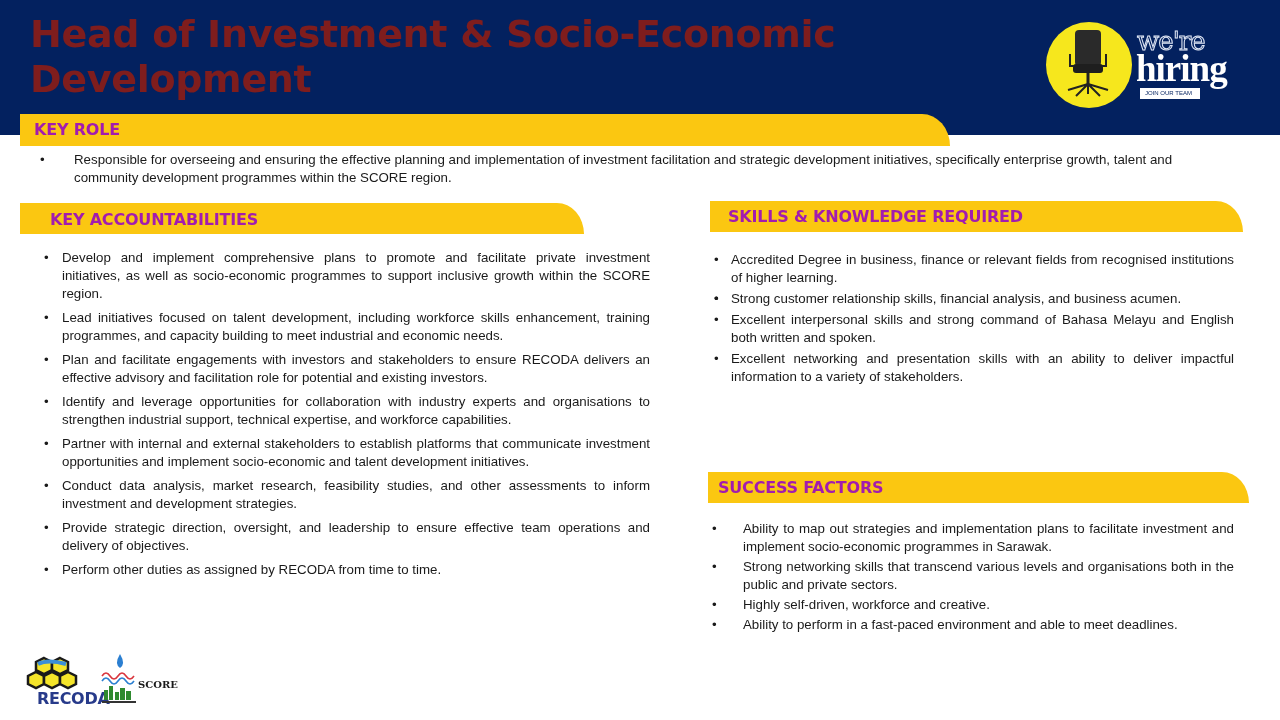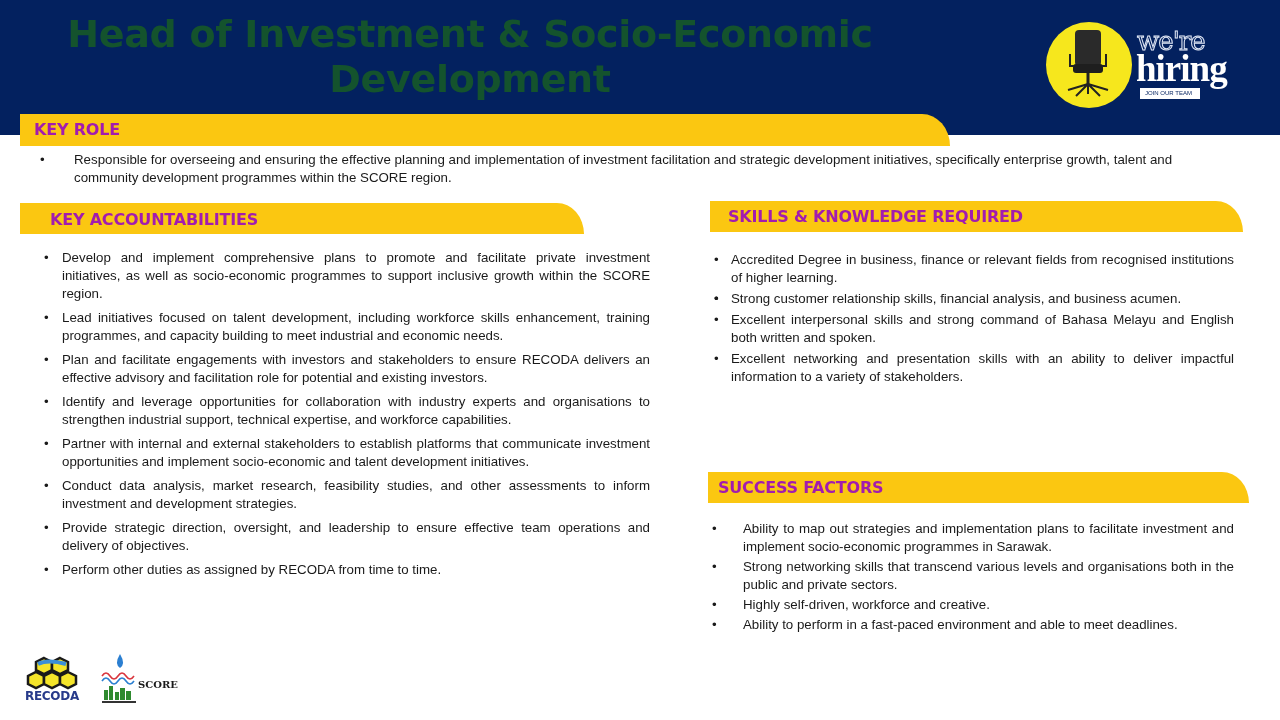--- a/index.html
+++ b/index.html
@@ -1,21 +1,21 @@
 <!DOCTYPE html>
 <html><head>
 <meta charset="utf-8">
 <style>
   * { box-sizing: border-box; margin: 0; padding: 0; }
   html, body { width: 1280px; height: 720px; overflow: hidden; background: #ffffff; }
   body { position: relative; font-family: "Liberation Sans", "DejaVu Sans", sans-serif; color: #1a1a1a; }
 
   .header-band { position: absolute; left: 0; top: 0; width: 1280px; height: 135px; background: #03215f; }
-  .page-title { position: absolute; left: 30px; top: 12px; width: 880px; color: #14532d;
-    font-family: "DejaVu Sans", sans-serif; font-weight: bold; font-size: 38px; line-height: 45px; letter-spacing: -0.3px; text-align: center; }
+  .page-title { position: absolute; left: 30px; top: 12px; width: 880px; color: #7f1d1d;
+    font-family: "DejaVu Sans", sans-serif; font-weight: bold; font-size: 38px; line-height: 45px; letter-spacing: -0.3px; }
 
   .hiring-logo { position: absolute; left: 1044px; top: 22px; width: 210px; height: 86px; }
   .hiring-circle { position: absolute; left: 2px; top: 0; width: 86px; height: 86px; border-radius: 50%; background: #f6e71d; }
   .chair { position: absolute; left: 18px; top: 6px; width: 52px; height: 72px; }
   .were { position: absolute; left: 93px; top: 6px; font-family: "DejaVu Serif", serif; font-size: 26px; line-height: 26px;
     color: transparent; -webkit-text-stroke: 1px #dfe6f5; letter-spacing: -1px; }
   .hiring-word { position: absolute; left: 92px; top: 27px; color: #ffffff; font-family: Liberation Serif, serif;
     font-weight: bold; font-size: 37px; line-height: 40px; letter-spacing: -1px; }
   .join-team { position: absolute; left: 96px; top: 66px; width: 60px; height: 11px; background: #ffffff; color: #03215f;
     font-size: 6px; line-height: 11px; padding-left: 5px; font-family: "Liberation Sans", sans-serif; }
@@ -46,21 +46,21 @@
 
   .skills-list { left: 714px; top: 251px; width: 520px; }
   .skills-list li { padding-left: 17px; margin-bottom: 3px; }
   .skills-list li .dot { left: 0; }
 
   .success-list { left: 712px; top: 520px; width: 522px; }
   .success-list li { padding-left: 31px; margin-bottom: 2px; }
   .success-list li .dot { left: 0; }
 
   .recoda-logo { position: absolute; left: 24px; top: 656px; width: 66px; height: 50px; }
-  .recoda-label { position: absolute; left: 1px; top: 33px; font-family: "DejaVu Sans", sans-serif; font-weight: bold; font-size: 12px; color: #273a8a; letter-spacing: -0.3px; text-align: right; }
+  .recoda-label { position: absolute; left: 13px; top: 33px; font-family: "DejaVu Sans", sans-serif; font-weight: bold; font-size: 16px; color: #273a8a; letter-spacing: -0.3px; text-align: right; }
   .score-logo { position: absolute; left: 98px; top: 652px; width: 80px; height: 56px; }
   .score-label { position: absolute; left: 40px; top: 27px; font-family: "DejaVu Serif", serif; font-weight: bold; font-size: 10px; color: #1a1a1a; }
 </style>
 </head>
 <body>
 
 <div class="header-band"></div>
 <h1 class="page-title">Head of Investment &amp; Socio-Economic Development</h1>
 
 <div class="hiring-logo">

